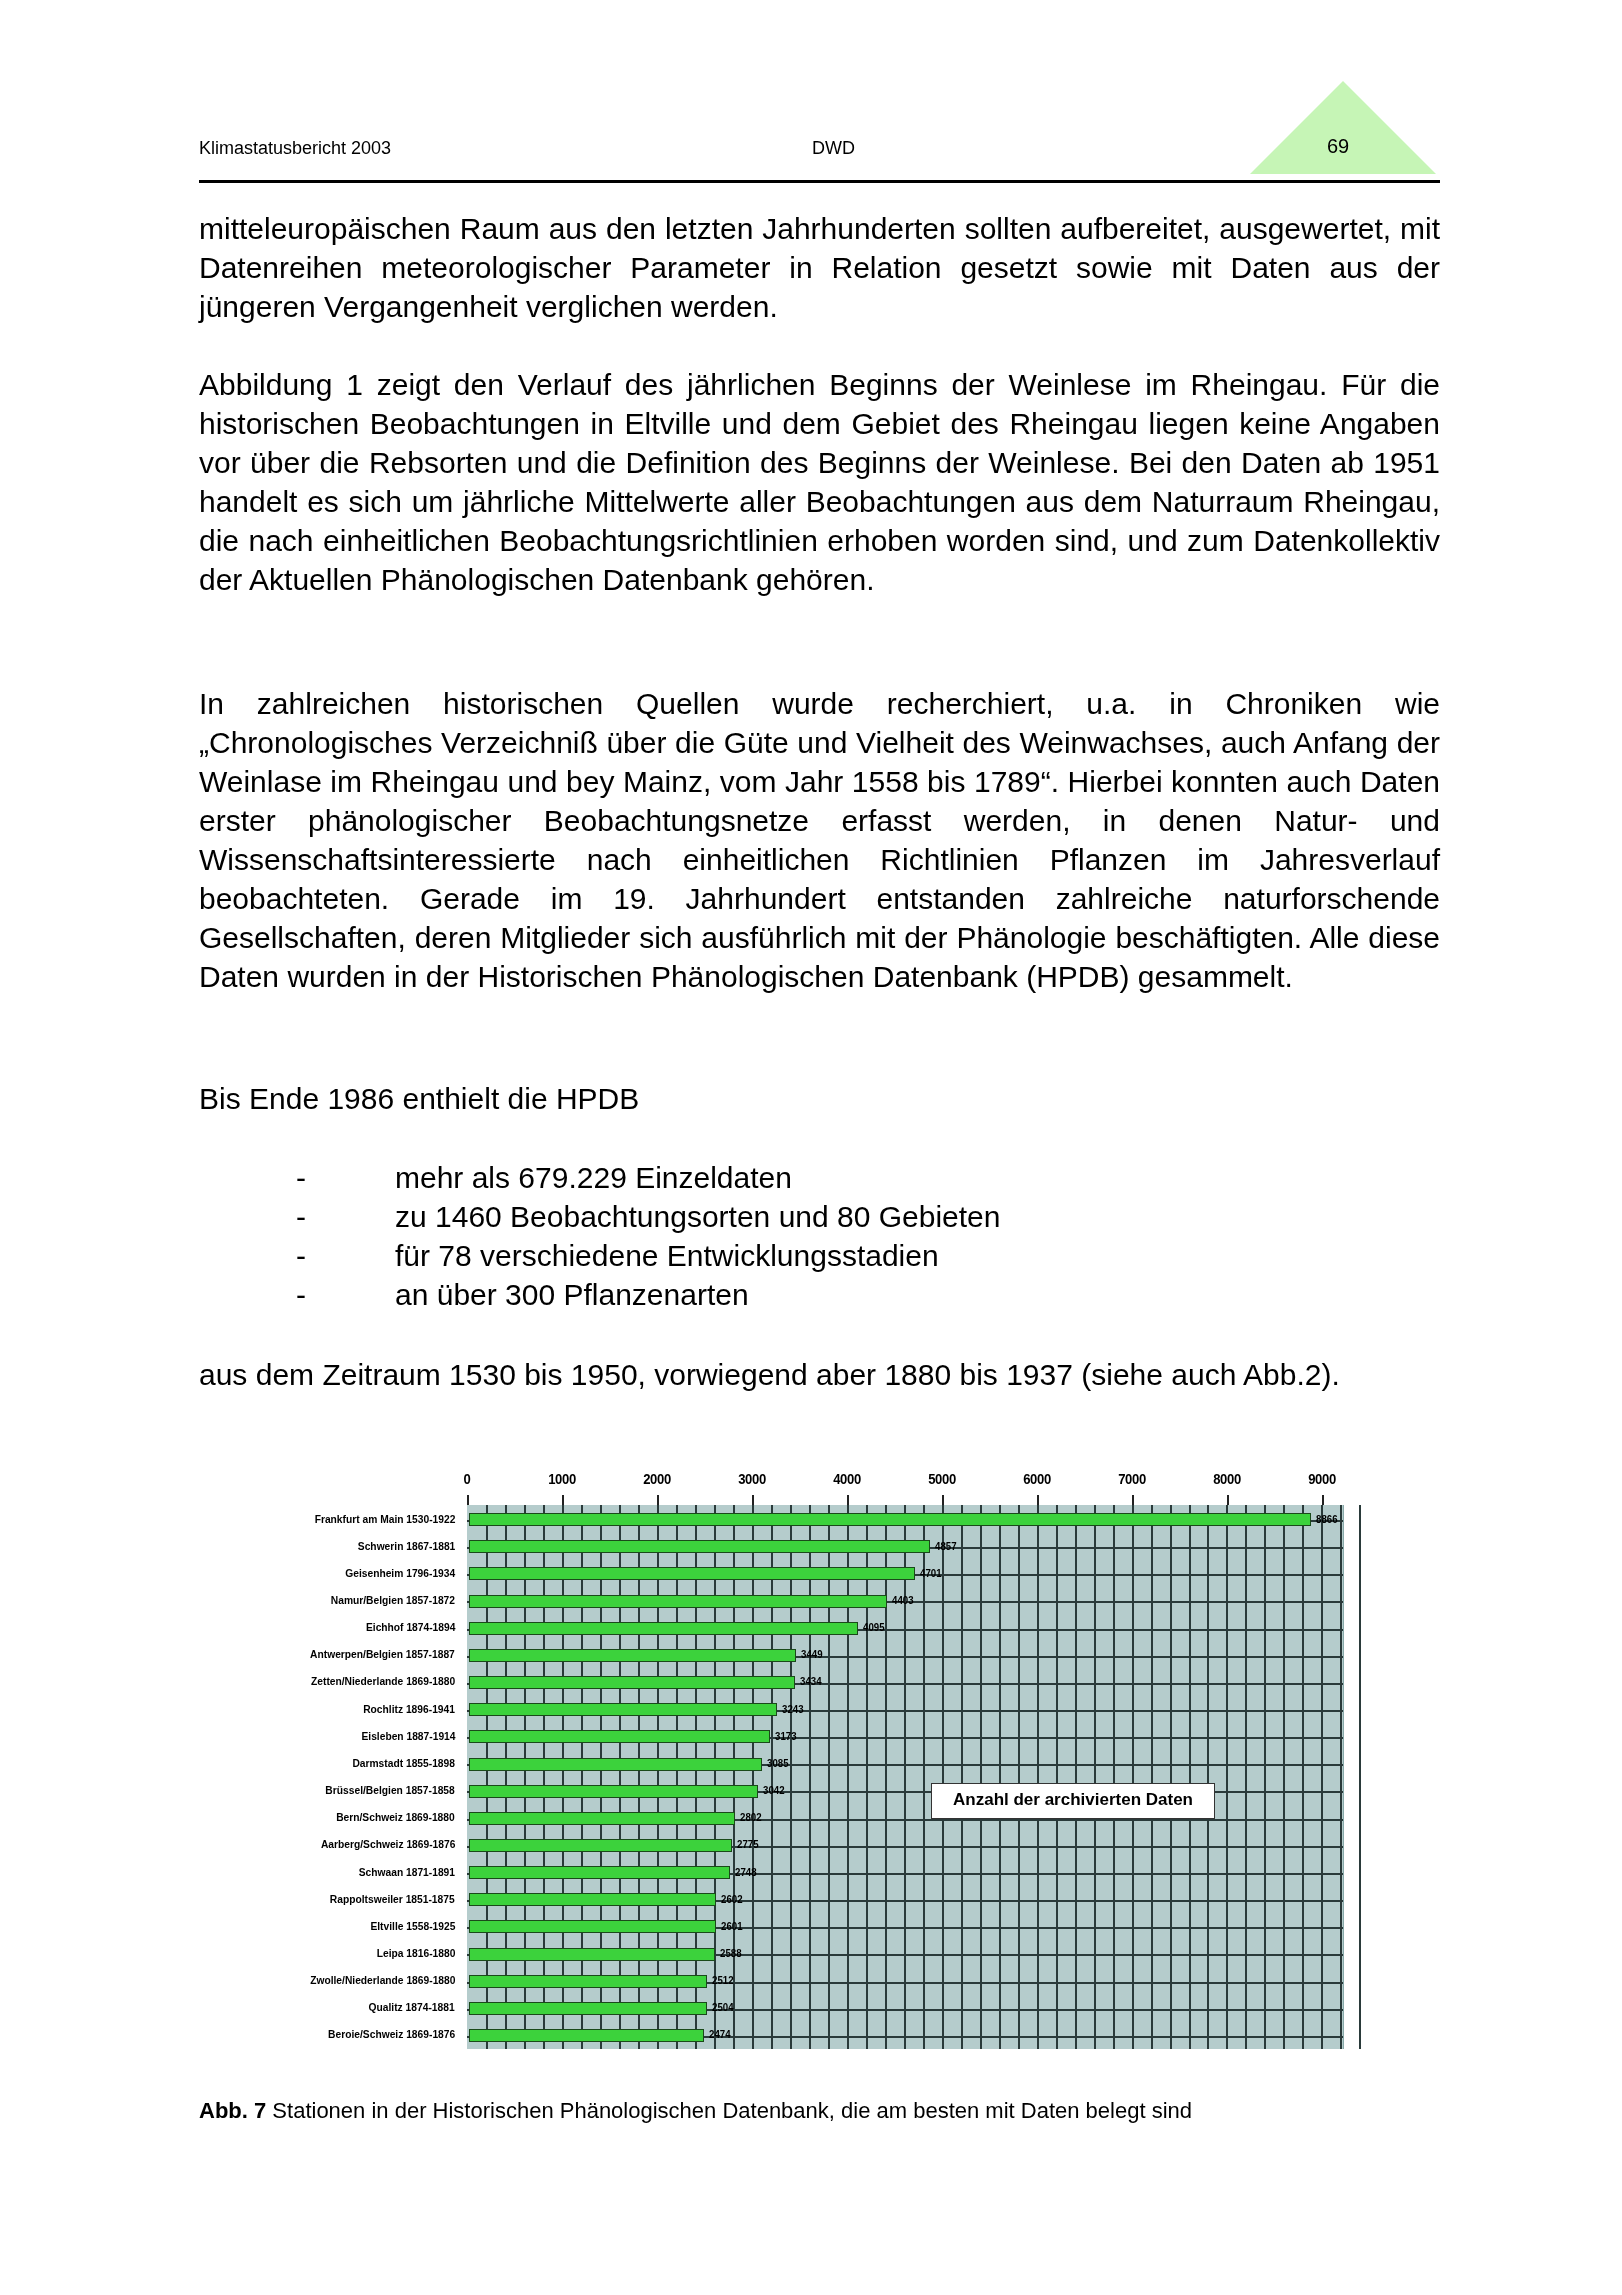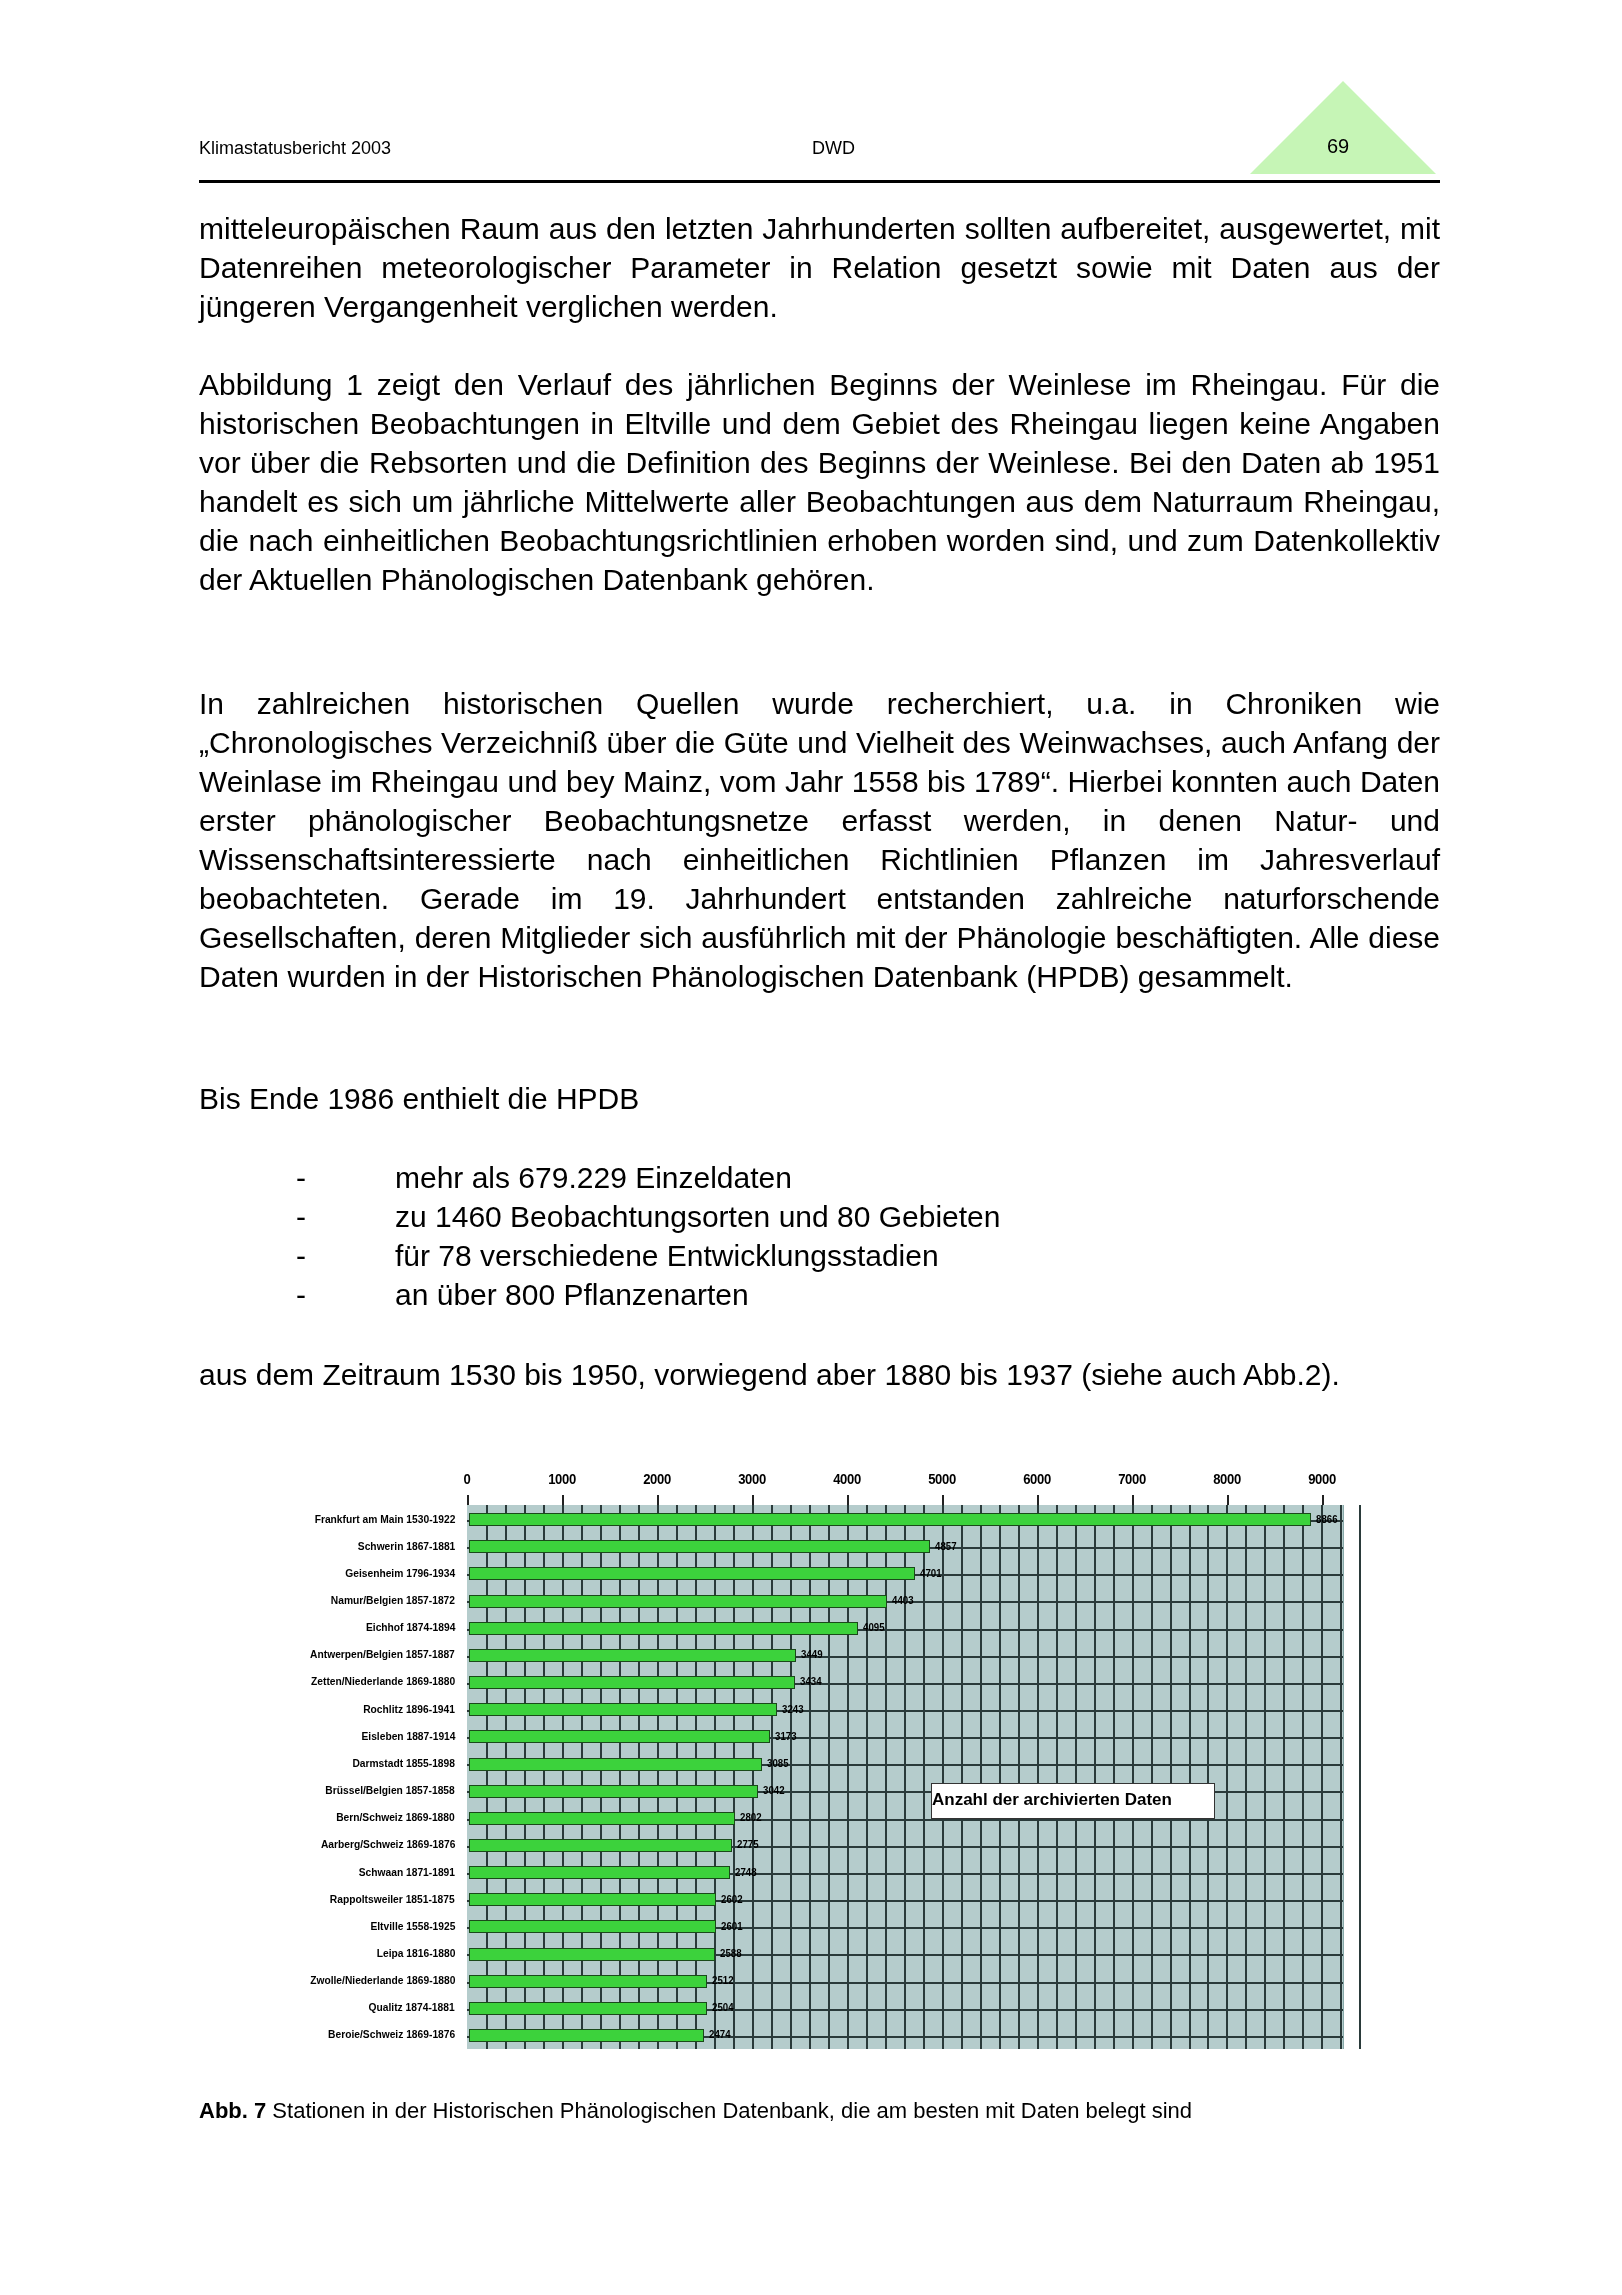--- a/index.html
+++ b/index.html
@@ -32,21 +32,21 @@
           border-right: 1.6px solid #8aa; }
   .vline { position: absolute; top: 0; bottom: 0; width: 2.4px; background: #2a3a3a; }
   .hgrid { position: absolute; left: 0; width: 100%; height: 2.4px; background: #2a3a3a; }
   .bar { position: absolute; left: 1.6px; height: 13px; background: #3cd23c; border: 1.6px solid #1a4a1a; box-sizing: border-box; }
   .val { position: absolute; font-size: 11.4px; font-weight: bold; font-family: "Liberation Sans", sans-serif;
          transform: scaleX(0.85); transform-origin: left center; }
   .cat { position: absolute; right: 1168px; font-size: 11.4px; font-weight: bold; white-space: nowrap;
          font-family: "Liberation Sans", sans-serif; transform: scaleX(0.9); transform-origin: right center; }
   .legend-box { position: absolute; left: 931px; top: 1783px; width: 284px; height: 36px; background: #fff;
                 border: 1.6px solid #333; box-sizing: border-box; font-size: 17px; font-weight: bold;
-                line-height: 32px; font-family: "Liberation Sans", sans-serif; }
+                line-height: 32px; text-align: center; font-family: "Liberation Sans", sans-serif; }
   .tick { position: absolute; top: 1495px; width: 1.6px; height: 9.7px; background: #222; }
 
   .caption { position: absolute; left: 199px; top: 2098px; font-size: 22px; white-space: nowrap; }
   .caption b { font-weight: bold; }
 </style>
 </head>
 <body>
 
 <div class="header">
   <div class="tri"></div>
@@ -77,21 +77,21 @@
   <div class="li">
     <span class="dash">-</span>
     <span class="txt">zu 1460 Beobachtungsorten und 80 Gebieten</span>
   </div>
   <div class="li">
     <span class="dash">-</span>
     <span class="txt">für 78 verschiedene Entwicklungsstadien</span>
   </div>
   <div class="li">
     <span class="dash">-</span>
-    <span class="txt">an über 800 Pflanzenarten</span>
+    <span class="txt">an über 300 Pflanzenarten</span>
   </div>
 </div>
 
 <div class="body-text" style="top:1355px;">
   <p class="p">aus dem Zeitraum 1530 bis 1950, vorwiegend aber 1880 bis 1937 (siehe auch Abb.2).</p>
 </div>
 
 <div class="chart" id="chart">
   <div id="x-axis-labels">
       <span class="axis-label" style="left: 467px;">0</span>

